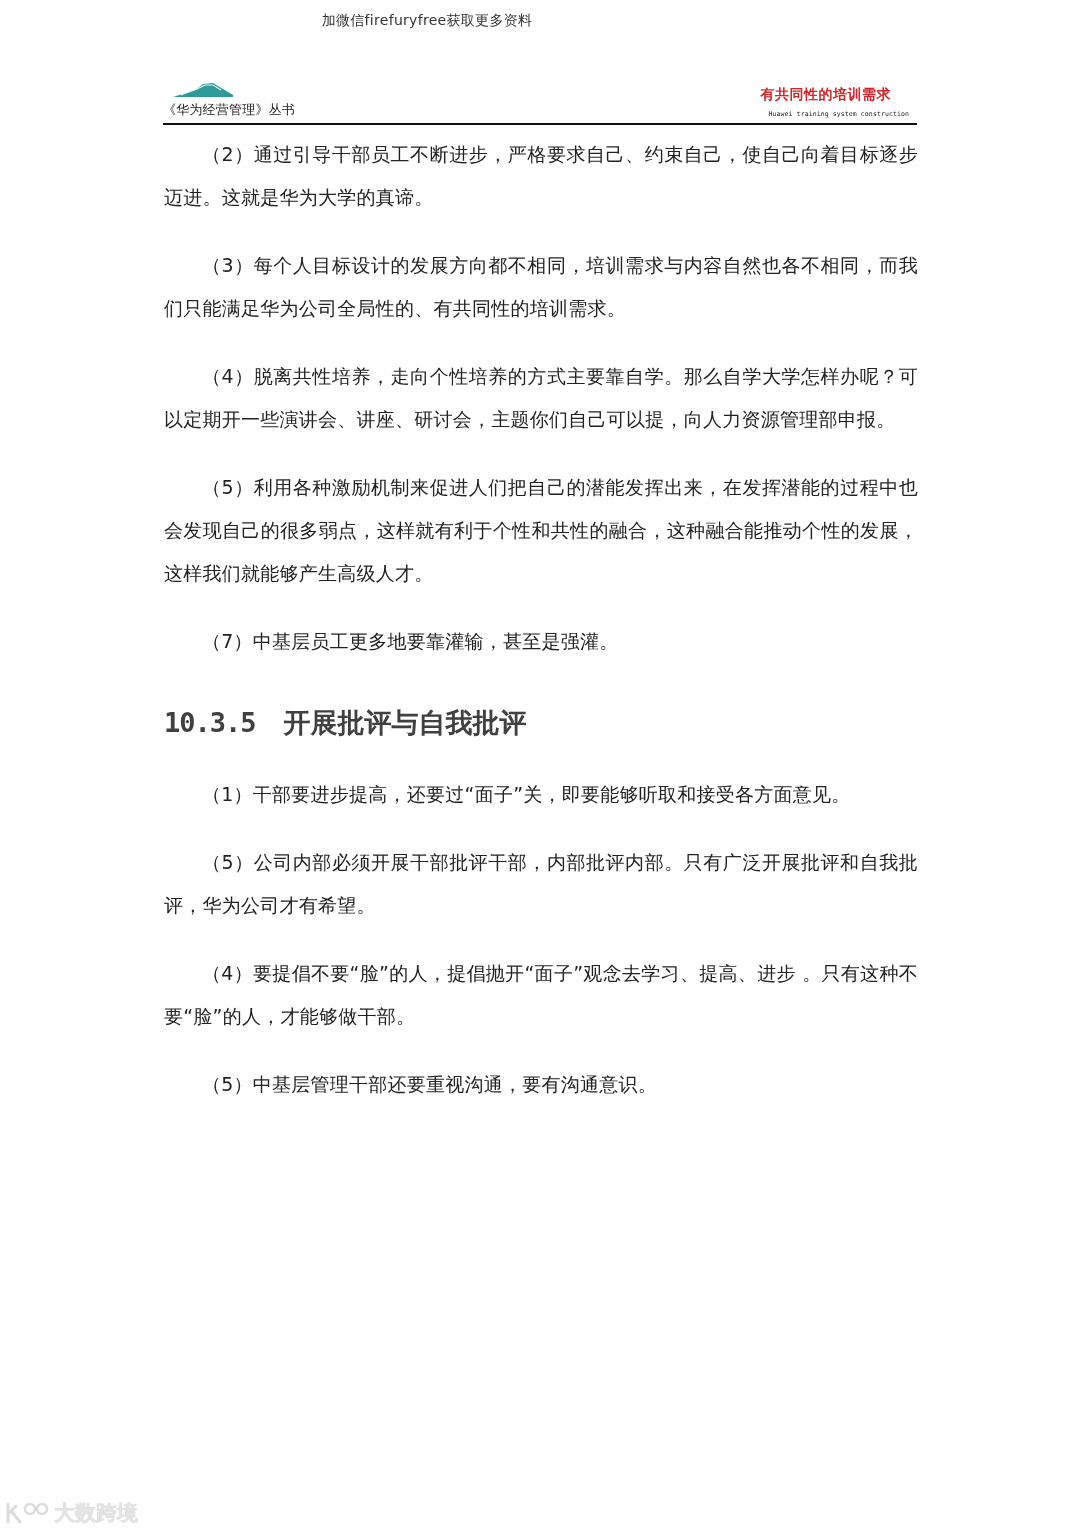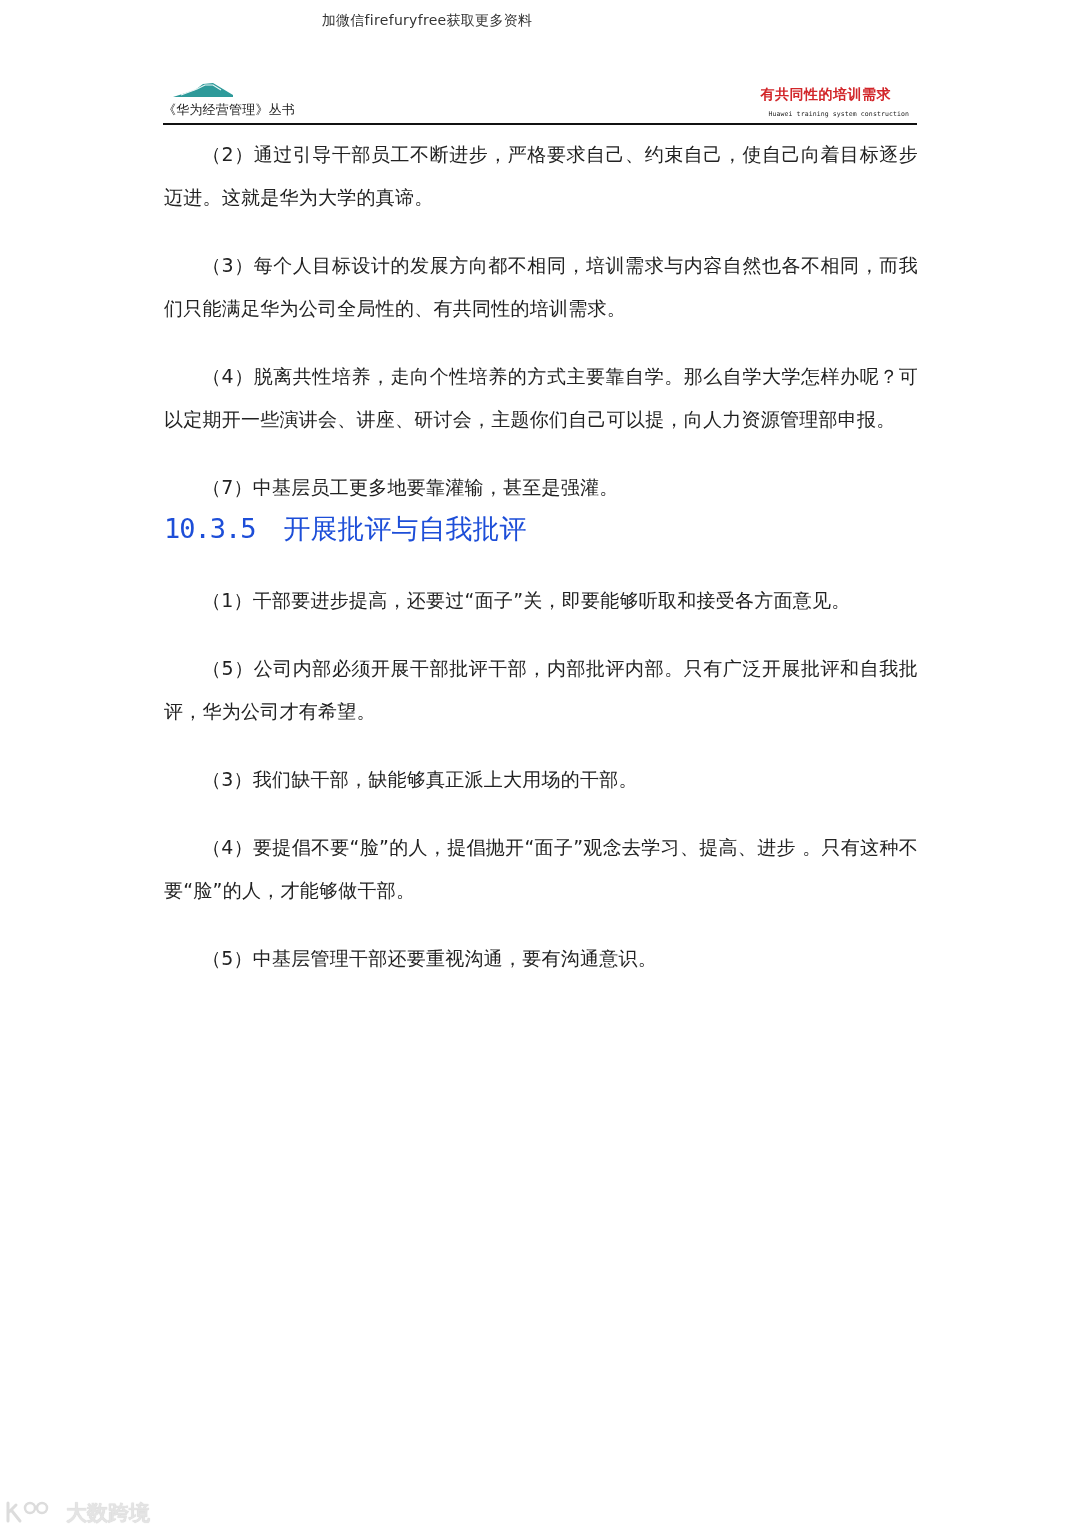--- a/index.html
+++ b/index.html
@@ -84,36 +84,38 @@
       text-indent: 2em;
       text-align: justify;
       color: #222222;
       letter-spacing: 0.25px;
     }
     .para + .para { margin-top: 25px; }
     .section-heading {
       font-family: "DejaVu Sans", "Liberation Sans", sans-serif;
       font-size: 27px;
       line-height: 40px;
-      color: #1d4ed8;
+      color: #404040;
+      margin-top: 40px;
       margin-bottom: 30px;
-      font-weight: normal;
+      font-weight: bold;
     }
     .section-heading .sec-num {
       font-family: "DejaVu Sans Mono", "Liberation Mono", monospace;
       letter-spacing: -1px;
       margin-right: 28px;
     }
     .section-heading + .para { margin-top: 0; }
     .watermark-bottom {
       position: absolute;
       left: 4px;
       bottom: 8px;
       display: flex;
-      gap: 16px;
+      align-items: center;
+      gap: 4px;
       color: #e4e4e4;
       font-size: 21px;
       font-weight: bold;
       text-shadow: 0 0 1px #c8c8c8;
     }
     .wm-logo {
       width: 46px;
       height: 26px;
     }
   </style>
@@ -130,29 +132,29 @@
   <div class="series-title">《华为经营管理》丛书</div>
   <div class="brand-cn">有共同性的培训需求</div>
   <div class="brand-en">Huawei training system construction</div>
   <div class="header-rule"></div>
 </div>
 
 <div class="content">
   <p class="para">（2）通过引导干部员工不断进步，严格要求自己、约束自己，使自己向着目标逐步迈进。这就是华为大学的真谛。</p>
   <p class="para">（3）每个人目标设计的发展方向都不相同，培训需求与内容自然也各不相同，而我们只能满足华为公司全局性的、有共同性的培训需求。</p>
   <p class="para">（4）脱离共性培养，走向个性培养的方式主要靠自学。那么自学大学怎样办呢？可以定期开一些演讲会、讲座、研讨会，主题你们自己可以提，向人力资源管理部申报。</p>
+  <p class="para">（5）利用各种激励机制来促进人们把自己的潜能发挥出来，在发挥潜能的过程中也会发现自己的很多弱点，这样就有利于个性和共性的融合，这种融合能推动个性的发展，这样我们就能够产生高级人才。</p>
   <p class="para">（7）中基层员工更多地要靠灌输，甚至是强灌。</p>
 
   <h2 class="section-heading">
     <span class="sec-num">10.3.5</span><span>开展批评与自我批评</span>
   </h2>
 
   <p class="para">（1）干部要进步提高，还要过“面子”关，即要能够听取和接受各方面意见。</p>
   <p class="para">（5）公司内部必须开展干部批评干部，内部批评内部。只有广泛开展批评和自我批评，华为公司才有希望。</p>
-  <p class="para">（3）我们缺干部，缺能够真正派上大用场的干部。</p>
   <p class="para">（4）要提倡不要“脸”的人，提倡抛开“面子”观念去学习、提高、进步 。只有这种不要“脸”的人，才能够做干部。</p>
   <p class="para">（5）中基层管理干部还要重视沟通，要有沟通意识。</p>
 </div>
 
 <div class="watermark-bottom">
   <svg class="wm-logo" viewBox="0 0 46 26">
     <path d="M4 4 L4 22 M4 14 L12 6 M8 12 L16 22" stroke="#dcdcdc" stroke-width="3" fill="none" stroke-linecap="round"></path>
     <circle cx="26" cy="9" r="5" stroke="#dcdcdc" stroke-width="2.5" fill="none"></circle>
     <circle cx="38" cy="9" r="5" stroke="#dcdcdc" stroke-width="2.5" fill="none"></circle>
   </svg>

